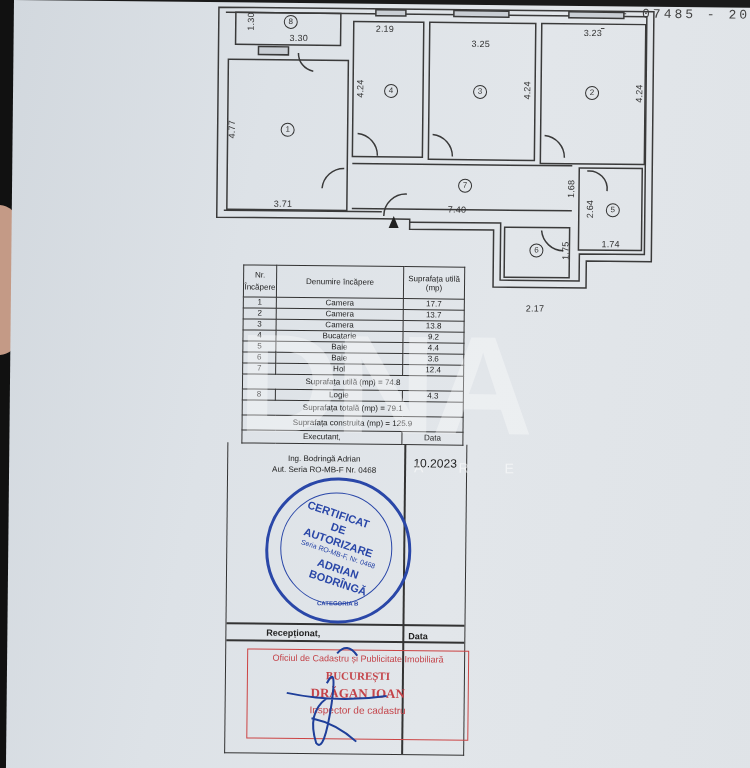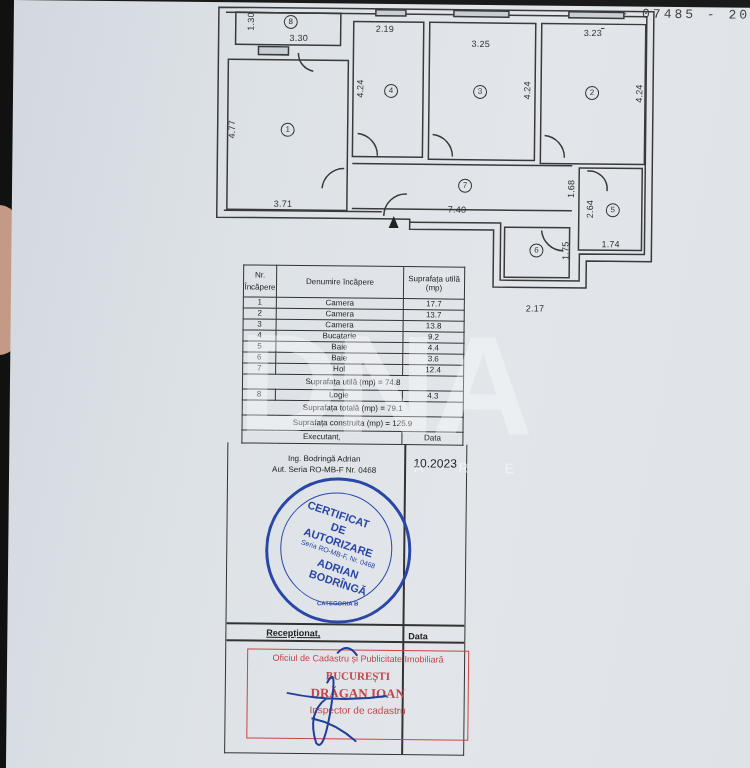--- a/index.html
+++ b/index.html
@@ -168,21 +168,21 @@
 
   <div class="sign-area">
     <div style="position:absolute;left:176px;top:0;width:1.5px;height:310px;background:#333;"></div>
     <div style="position:absolute;left:16px;top:10px;width:160px;text-align:center;font-size:8px;line-height:11px;color:#222;">
       <div>Ing. Bodringă Adrian</div>
       <div>Aut. Seria RO-MB-F Nr. 0468</div>
     </div>
     <div style="position:absolute;left:178px;top:12px;width:58px;text-align:center;font-size:12px;color:#222;">10.2023</div>
     <div style="position:absolute;left:0;top:180px;width:238px;height:1.5px;background:#333;"></div>
     <div style="position:absolute;left:0;top:197px;width:238px;height:1.5px;background:#333;"></div>
-    <div style="position:absolute;left:40px;top:185px;font-size:9px;font-weight:bold;color:#222;text-decoration:underline;">Recepționat,</div>
+    <div style="position:absolute;left:40px;top:185px;font-size:9px;font-weight:bold;color:#222;">Recepționat,</div>
     <div style="position:absolute;left:182px;top:187px;font-size:9px;font-weight:bold;color:#222;">Data</div>
   </div>
 
   <div class="stamp-blue">
     <div class="inner"></div>
     <div class="txt" style="top:28px;">CERTIFICAT</div>
     <div class="txt" style="top:42px;">DE</div>
     <div class="txt" style="top:56px;">AUTORIZARE</div>
     <div class="txt" style="top:70px;font-size:7px;font-weight:normal;">Seria RO-MB-F, Nr. 0468</div>
     <div class="txt" style="top:82px;">ADRIAN</div>

